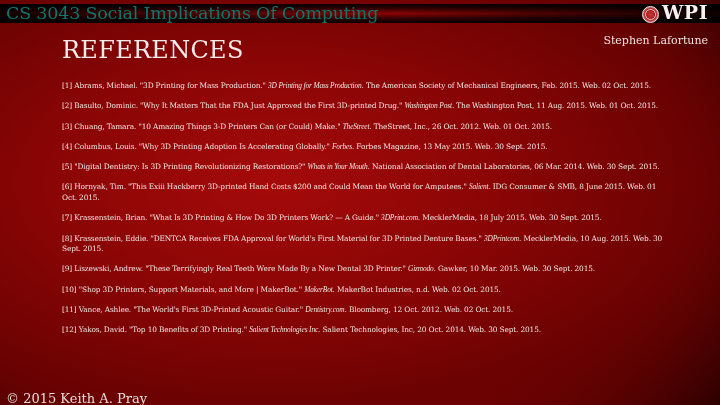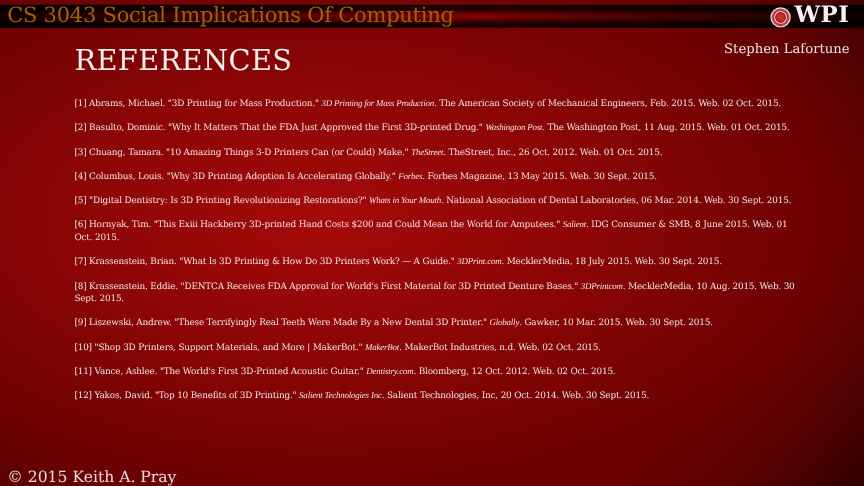--- a/index.html
+++ b/index.html
@@ -15,21 +15,21 @@
     .header-band {
       position: absolute; left: 0; top: 4px; width: 720px; height: 19px;
       background: linear-gradient(180deg, #0a0000 0%, #2a0000 20%, #8a0404 50%, #2a0000 80%, #0a0000 100%);
     }
     .header-band::after {
       content: ""; position: absolute; inset: 0;
       background: linear-gradient(90deg, rgba(0,0,0,0.85) 0%, rgba(0,0,0,0.3) 35%, rgba(0,0,0,0) 55%, rgba(0,0,0,0.5) 78%, rgba(0,0,0,0.9) 100%);
     }
     .course-title {
       position: absolute; left: 6px; top: 3px; font-size: 17.5px;
-      color: #a16207; white-space: nowrap; letter-spacing: -0.2px; z-index: 2;
+      color: #0f766e; white-space: nowrap; letter-spacing: -0.2px; z-index: 2;
     }
     .logo { position: absolute; left: 642px; top: 3px; height: 20px; display: flex; align-items: flex-end; z-index: 2; }
     .seal {
       width: 17px; height: 17px; border-radius: 50%;
       background: radial-gradient(circle, #c23a3a 0%, #b22020 40%, #e8dada 45%, #b52a2a 55%, #d4c0c0 90%, #f0e6e6 100%);
       border: 1px solid #efe2e2; box-sizing: border-box; margin-right: 3px;
     }
     .wpi { font-size: 19px; font-weight: bold; color: #f6f0f0; letter-spacing: 0.5px; }
     .page-title {
       position: absolute; left: 62px; top: 36px; font-size: 24px; color: #f3eaea; letter-spacing: 0.3px;
@@ -60,21 +60,21 @@
 
   <div class="refs">
     <div class="ref"><span>[1] Abrams, Michael. "3D Printing for Mass Production." </span><i>3D Printing for Mass Production</i><span>. The American Society of Mechanical Engineers, Feb. 2015. Web. 02 Oct. 2015.</span></div>
     <div class="ref"><span>[2] Basulto, Dominic. "Why It Matters That the FDA Just Approved the First 3D-printed Drug." </span><i>Washington Post</i><span>. The Washington Post, 11 Aug. 2015. Web. 01 Oct. 2015.</span></div>
     <div class="ref"><span>[3] Chuang, Tamara. "10 Amazing Things 3-D Printers Can (or Could) Make." </span><i>TheStreet</i><span>. TheStreet, Inc., 26 Oct. 2012. Web. 01 Oct. 2015.</span></div>
     <div class="ref"><span>[4] Columbus, Louis. "Why 3D Printing Adoption Is Accelerating Globally." </span><i>Forbes</i><span>. Forbes Magazine, 13 May 2015. Web. 30 Sept. 2015.</span></div>
     <div class="ref"><span>[5] "Digital Dentistry: Is 3D Printing Revolutionizing Restorations?" </span><i>Whats in Your Mouth</i><span>. National Association of Dental Laboratories, 06 Mar. 2014. Web. 30 Sept. 2015.</span></div>
     <div class="ref"><span>[6] Hornyak, Tim. "This Exiii Hackberry 3D-printed Hand Costs $200 and Could Mean the World for Amputees." </span><i>Salient</i><span>. IDG Consumer &amp; SMB, 8 June 2015. Web. 01 Oct. 2015.</span></div>
     <div class="ref"><span>[7] Krassenstein, Brian. "What Is 3D Printing &amp; How Do 3D Printers Work? — A Guide." </span><i>3DPrint.com</i><span>. MecklerMedia, 18 July 2015. Web. 30 Sept. 2015.</span></div>
     <div class="ref"><span>[8] Krassenstein, Eddie. "DENTCA Receives FDA Approval for World's First Material for 3D Printed Denture Bases." </span><i>3DPrintcom</i><span>. MecklerMedia, 10 Aug. 2015. Web. 30 Sept. 2015.</span></div>
-    <div class="ref"><span>[9] Liszewski, Andrew. "These Terrifyingly Real Teeth Were Made By a New Dental 3D Printer." </span><i>Globally</i><span>. Gawker, 10 Mar. 2015. Web. 30 Sept. 2015.</span></div>
+    <div class="ref"><span>[9] Liszewski, Andrew. "These Terrifyingly Real Teeth Were Made By a New Dental 3D Printer." </span><i>Gizmodo</i><span>. Gawker, 10 Mar. 2015. Web. 30 Sept. 2015.</span></div>
     <div class="ref"><span>[10] "Shop 3D Printers, Support Materials, and More | MakerBot." </span><i>MakerBot</i><span>. MakerBot Industries, n.d. Web. 02 Oct. 2015.</span></div>
     <div class="ref"><span>[11] Vance, Ashlee. "The World's First 3D-Printed Acoustic Guitar." </span><i>Dentistry.com</i><span>. Bloomberg, 12 Oct. 2012. Web. 02 Oct. 2015.</span></div>
     <div class="ref"><span>[12] Yakos, David. "Top 10 Benefits of 3D Printing." </span><i>Salient Technologies Inc</i><span>. Salient Technologies, Inc, 20 Oct. 2014. Web. 30 Sept. 2015.</span></div>
   </div>
 
   <div class="footer-left">© 2015 Keith A. Pray</div>
   <div class="footer-right">20</div>
 </div>
 
 </body></html>

